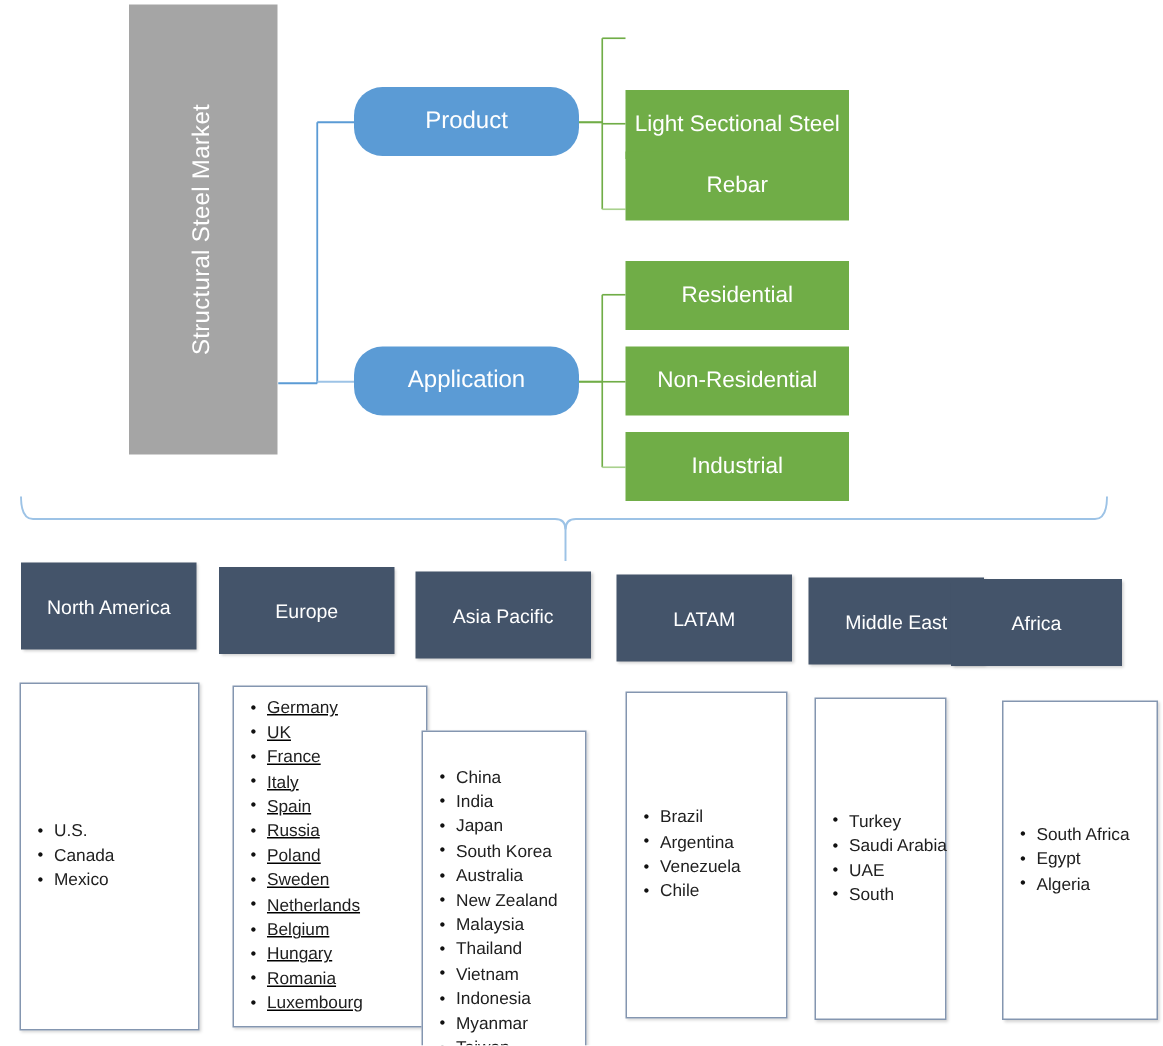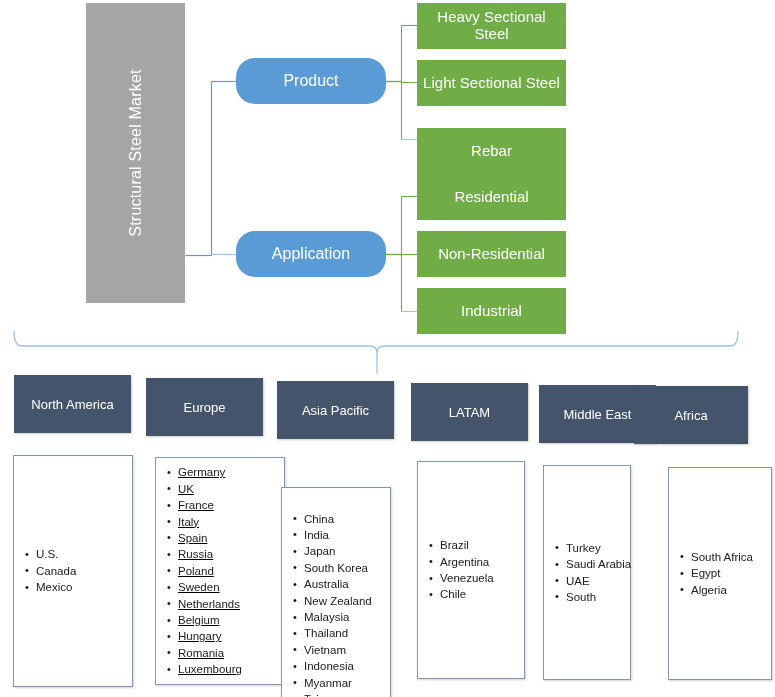--- a/index.html
+++ b/index.html
@@ -66,21 +66,21 @@
     justify-content: center;
     text-align: center;
     color: #ffffff;
     font-size: 15px;
     line-height: 1.12;
     padding: 0 2px;
     box-sizing: border-box;
   }
   .leaf-0 { top: 3px;   }
   .leaf-1 { top: 60px;  }
-  .leaf-2 { top: 128px; text-align: center; }
+  .leaf-2 { top: 101px; text-align: center; }
   .leaf-3 { top: 174px; }
   .leaf-4 { top: 231px; }
   .leaf-5 { top: 288px; }
 
   
   .wires {
     position: absolute;
     left: 0; top: 0;
     width: 775px;
     height: 697px;
@@ -163,23 +163,20 @@
     <path d="M377 350 V374" stroke="#9dc3e6" stroke-width="1.3" fill="none"></path>
   </svg>
 
   <div class="seg-box seg-product">
     <span>Product</span>
   </div>
   <div class="seg-box seg-application">
     <span>Application</span>
   </div>
 
-  <div class="leaf-box leaf-0">
-    <span>Heavy  Sectional Steel</span>
-  </div>
   <div class="leaf-box leaf-1">
     <span>Light Sectional Steel</span>
   </div>
   <div class="leaf-box leaf-2">
     <span>Rebar</span>
   </div>
 
   <div class="leaf-box leaf-3">
     <span>Residential</span>
   </div>

